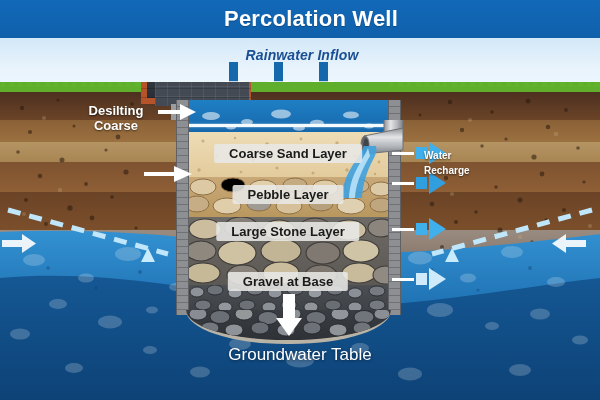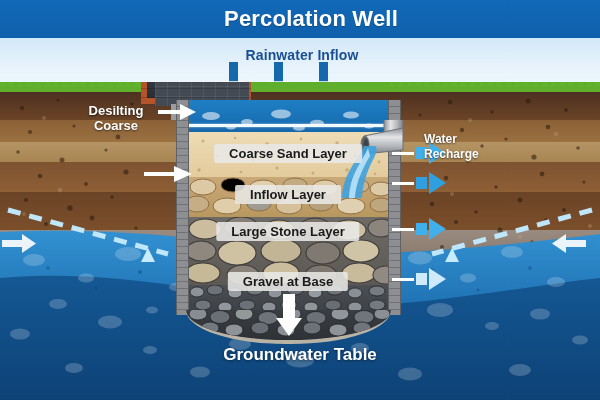--- a/index.html
+++ b/index.html
@@ -24,20 +24,21 @@
 
   
   .sky{
     position:absolute; left:0; top:38px; width:600px; height:50px;
     background:linear-gradient(180deg,#d3e8f8 0%,#e8f3fc 60%,#eef7fd 100%);
   }
   .rain-label{
     position:absolute; left:232px; top:47px; width:140px;
     color:#1a4f93; font-size:14px; font-weight:bold; text-align:center;
     letter-spacing:.1px;
+    font-style:italic;
   }
 
   
   .ground{ position:absolute; left:0; top:82px; width:600px; height:318px; overflow:hidden; }
   .grass{
     position:absolute; left:0; top:0; width:600px; height:10px;
     background:#5fae2c;
   }
   .grass-blades{ position:absolute; left:0; top:-9px; width:600px; height:14px; }
   .soil-band{ position:absolute; left:0; width:600px; }
@@ -122,37 +123,37 @@
 
   .layer-chip{
     position:absolute; left:50%; transform:translateX(-50%);
     background:rgba(232,232,230,.88);
     color:#1a1a1a; font-weight:bold; font-size:13px;
     padding:2px 15px; border-radius:2px; white-space:nowrap;
   }
 
   .gw-label{
     position:absolute; left:0; top:345px; width:600px; text-align:center;
-    color:#ffffff; font-size:17px; font-weight:bold;
+    color:#ffffff; font-size:17px; font-weight:normal;
     text-shadow:0 1px 3px rgba(0,0,0,.45);
   }
 
   .desilt-label{
     position:absolute; left:70px; top:103px; width:92px;
     text-align:center; color:#ffffff; font-size:13px; font-weight:bold; line-height:15px;
     text-shadow:0 1px 2px rgba(0,0,0,.6);
   }
   .soil-label{
     position:absolute; left:60px; top:165px; width:86px;
     text-align:right; color:#ffffff; font-size:13px; font-weight:bold;
     text-shadow:0 1px 2px rgba(0,0,0,.6);
   }
   .recharge-label{
-    position:absolute; left:424px; top:132px; width:90px;
-    color:#ffffff; font-size:12px; font-weight:bold; line-height:15px;
+    position:absolute; left:424px; top:148px; width:90px;
+    color:#ffffff; font-size:10px; font-weight:bold; line-height:15px;
     text-shadow:0 1px 2px rgba(0,0,0,.6);
   }
 </style>
 </head>
 <body>
 
 <div class="stage">
 
   <div class="title-bar">
     <span class="title">Percolation Well</span>
@@ -555,21 +556,21 @@
       <ellipse cx="7" cy="25" rx="4" ry="9" fill="#5f6266" stroke="#6e7175"></ellipse>
       <ellipse cx="8" cy="25" rx="2.6" ry="6.5" fill="#41454a"></ellipse>
     </svg>
 
     <svg width="80" height="60" style="position:absolute;left:330px;top:60px">
       <path d="M34 4 C 30 14, 22 22, 16 36 C 13 44, 12 50, 12 56 L32 56 C 32 46, 36 30, 44 16 C 46 12, 47 8, 46 4 Z" fill="#3fa2df" opacity=".9"></path>
       <path d="M38 6 C 34 16, 27 24, 22 38 C 20 45, 19 51, 19 56 L25 56 C 25 46, 30 30, 40 14 Z" fill="#bfe5fa" opacity=".85"></path>
     </svg>
 
     <div class="layer-chip" style="left:288px; top:62px;">Coarse Sand Layer</div>
-    <div class="layer-chip" style="left:288px; top:103px;">Inflow Layer</div>
+    <div class="layer-chip" style="left:288px; top:103px;">Pebble Layer</div>
     <div class="layer-chip" style="left:288px; top:190px;">Gravel at Base</div>
     <div class="layer-chip" style="left:288px; top:140px;">Large Stone Layer</div>
 
     <svg style="position:absolute;left:390px;top:0;width:120px;height:318px">
       <g>
         <rect x="2" y="70" width="22" height="3" fill="#ffffff"></rect>
         <rect x="26" y="65" width="11" height="12" fill="#3fb0ec"></rect>
         <polygon points="39,60 39,82 56,71" fill="#3fb0ec"></polygon>
       </g>
       <g>

